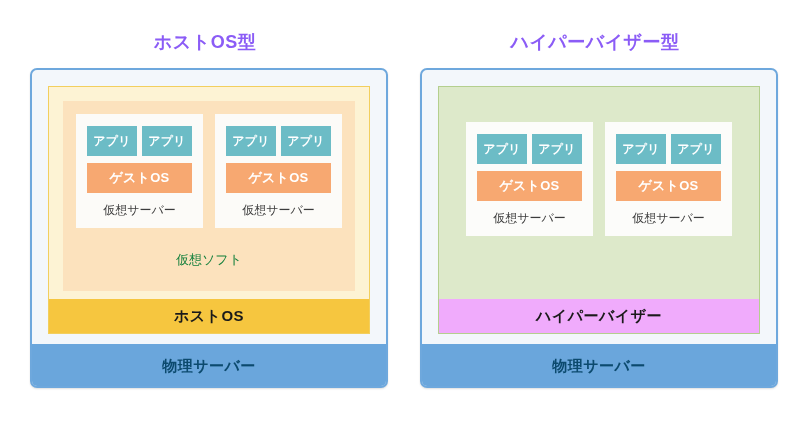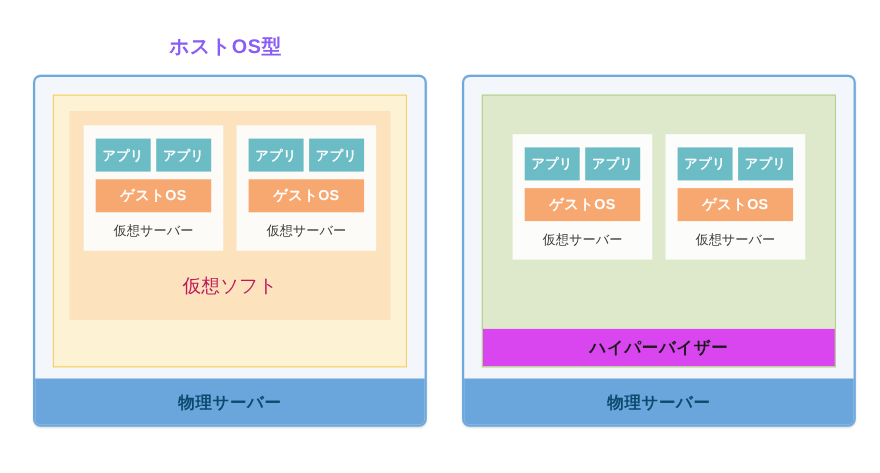--- a/index.html
+++ b/index.html
@@ -117,22 +117,22 @@
     display: flex;
     gap: 12px;
     justify-content: center;
     padding-top: 13px;
   }
   .soft-label {
     flex: 1;
     display: flex;
     align-items: center;
     justify-content: center;
-    font-size: 17px;
-    color: #be185d;
+    font-size: 13px;
+    color: #15803d;
     width: 100%;
   }
   .base-bar {
     position: absolute;
     left: 0;
     right: 0;
     bottom: 0;
     height: 34px;
     display: flex;
     align-items: center;
@@ -157,21 +157,21 @@
     position: absolute;
     left: 24px;
     top: 22px;
     right: 24px;
     bottom: 36px;
     box-sizing: border-box;
     display: flex;
     flex-direction: column;
     align-items: center;
   }
-  .base-bar.hypervisor { background: #d946ef; }
+  .base-bar.hypervisor { background: #f0abfc; }
 
   
   .vm-card {
     width: 127px;
     box-sizing: border-box;
     background: #fcfbf8;
     padding: 12px 11px 9px 11px;
     display: flex;
     flex-direction: column;
     align-items: center;
@@ -248,29 +248,31 @@
                 </div>
                 <div class="guest-box">ゲストOS</div>
                 <div class="vm-label">仮想サーバー</div>
               </div>
 
             </div>
 
             <div class="soft-label">仮想ソフト</div>
           </div>
 
+          <div class="base-bar host-os">ホストOS</div>
         </div>
       </div>
 
       <div class="physical-bar">物理サーバー</div>
     </div>
   </div>
 
   <div class="panel panel-right">
 
+    <div class="panel-title">ハイパーバイザー型</div>
 
     <div class="server-frame">
 
       <div class="stack">
         <div class="hv-container">
 
           <div class="hv-inner">
 
             <div class="vm-row">
 

